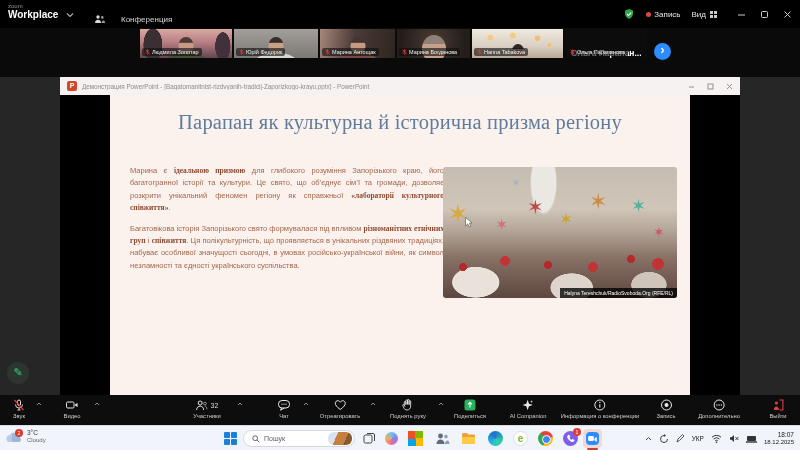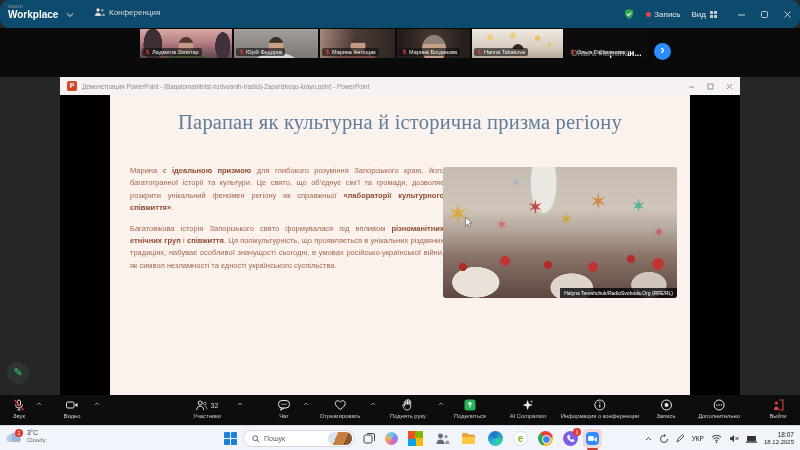--- a/index.html
+++ b/index.html
@@ -3,26 +3,26 @@
 <meta charset="utf-8">
 <style>
   * { margin:0; padding:0; box-sizing:border-box; }
   html,body { background:#000; }
   #root {
     position:relative; width:800px; height:450px; overflow:hidden;
     font-family:"Liberation Sans", sans-serif; background:#262626;
   }
 
   
-  .topbar { position:absolute; left:0; top:0; width:800px; height:28px; background:#0c4a6e;border-radius:9px; }
+  .topbar { position:absolute; left:0; top:0; width:800px; height:28px; background:#000000; }
   .logo-wrap { position:absolute; left:8px; top:3px; line-height:1; }
   .logo-top { font-size:6px; color:#9a9a9a; display:block; }
   .logo-bottom { font-size:10px; color:#fff; font-weight:bold; display:block; margin-top:1px; }
   .logo-chev { position:absolute; left:66px; top:12px; }
-  .tab-meeting { position:absolute; left:88px; top:0; height:24px; display:flex; align-items:center; gap:4px; color:#d8d8d8; font-size:8px; padding:0 6px; }
+  .tab-meeting { position:absolute; left:88px; top:0; height:24px; display:flex; align-items:flex-end; gap:16px; color:#d8d8d8; font-size:8px; padding:0 6px; }
   .tab-screen { position:absolute; left:218px; top:0; height:28px; width:130px; background:#2e2e31; display:flex; align-items:center; gap:4px; padding:0 6px; font-size:8px; color:#f0f0f0; }
   .tab-more { margin-left:auto; width:12px; height:12px; border:1px solid #5a5a5a; border-radius:50%; color:#ccc; font-size:6px; line-height:10px; text-align:center; }
   .topbar-right { position:absolute; right:8px; top:0; height:28px; display:flex; align-items:center; gap:11px; }
   .record-chip, .view-chip { display:flex; align-items:center; gap:3px; font-size:8px; color:#e8e8e8; }
   .rec-dot { width:5px; height:5px; border-radius:50%; background:#e04545; }
   .winctl { display:flex; align-items:center; gap:14px; margin-left:8px; }
 
   
   .video-strip { position:absolute; left:0; top:28px; width:800px; height:49px; background:#0a0a0a; }
   .video { position:absolute; top:1px; height:29px; overflow:hidden; background:#1c1c1c; }
@@ -63,21 +63,21 @@
   .ppt-icon { width:10px; height:10px; border-radius:2px; background:#d24726; color:#fff; font-size:7px; font-weight:bold; text-align:center; line-height:10px; flex:none; }
   .ppt-title { font-size:6.3px; color:#8f8b88; flex:1; white-space:nowrap; overflow:hidden; }
   .ppt-controls { display:flex; gap:12px; align-items:center; }
   .ppt-stage { position:relative; height:300px; background:#000; }
 
   
   .slide { position:absolute; left:50px; top:0; width:580px; height:300px; background:#fbf2ee; }
   .slide-title { margin-top:16px; text-align:center; font-family:"Liberation Serif", serif; font-size:20.5px; color:#5e7c9b; letter-spacing:.2px; }
   .text-col { position:absolute; left:20px; top:70px; width:314px; font-size:7.5px; line-height:12.4px; color:#a3664b; text-align:justify; }
   .slide-p { margin-bottom:8px; }
-  .slide-p b { color:#8e4a31; }
+  .slide-p b { color:#8e4a31;font-family:Liberation Serif, serif; }
   .photo { position:absolute; left:333px; top:72px; width:234px; height:131px; border-radius:3px; overflow:hidden;
     background:
       radial-gradient(circle 4px at 20px 100px,#b32a2a 96%,transparent),
       radial-gradient(circle 5px at 62px 94px,#c03434 96%,transparent),
       radial-gradient(circle 4px at 105px 98px,#b32a2a 96%,transparent),
       radial-gradient(circle 5px at 150px 100px,#c03434 96%,transparent),
       radial-gradient(circle 4px at 188px 92px,#b32a2a 96%,transparent),
       radial-gradient(circle 6px at 215px 97px,#c03434 96%,transparent),
       radial-gradient(ellipse 40px 26px at 14% 88%, #e8e2da 58%, transparent 60%),
       radial-gradient(ellipse 36px 24px at 55% 92%, #ddd5cc 58%, transparent 60%),

